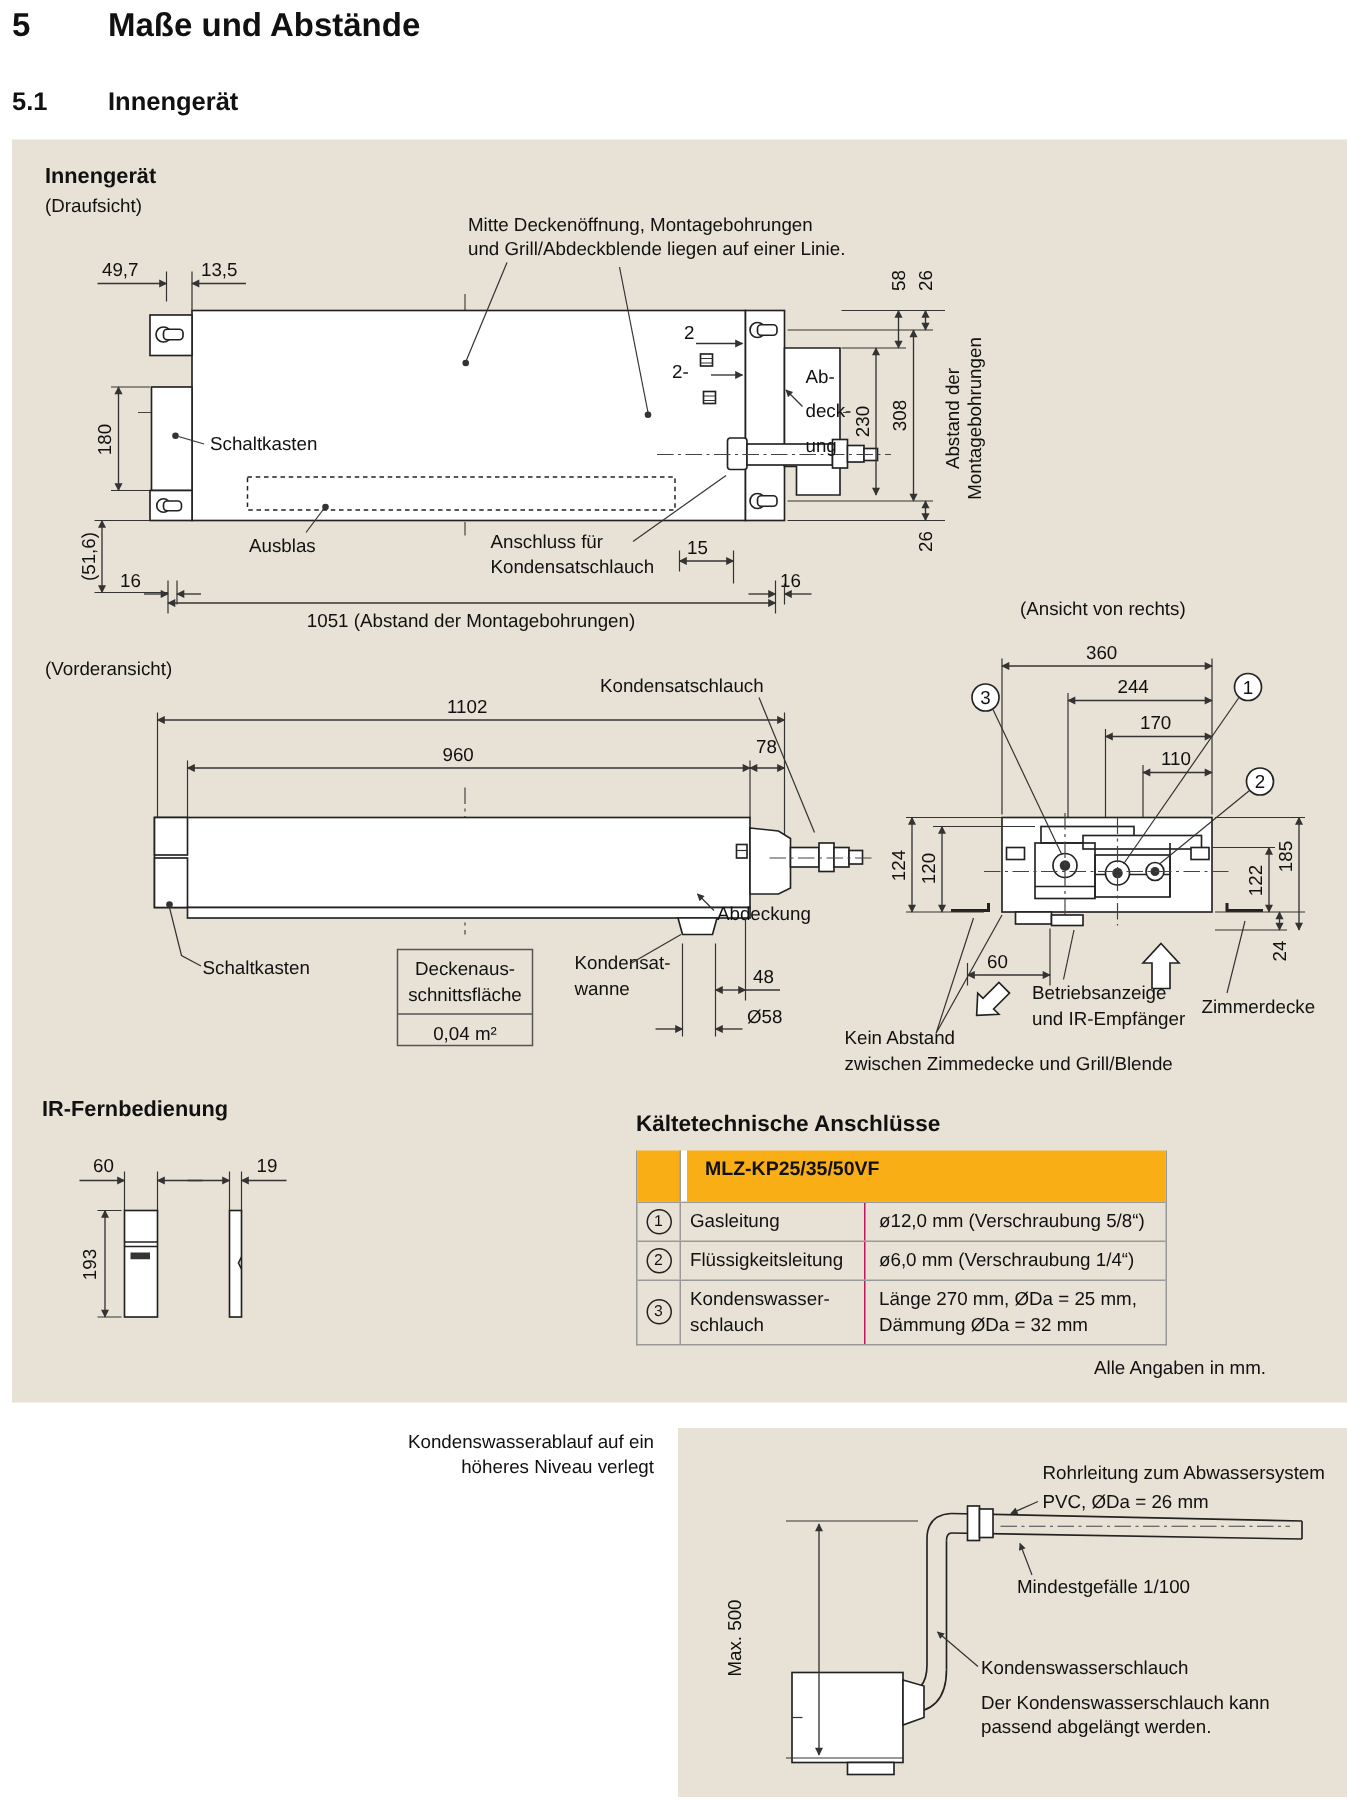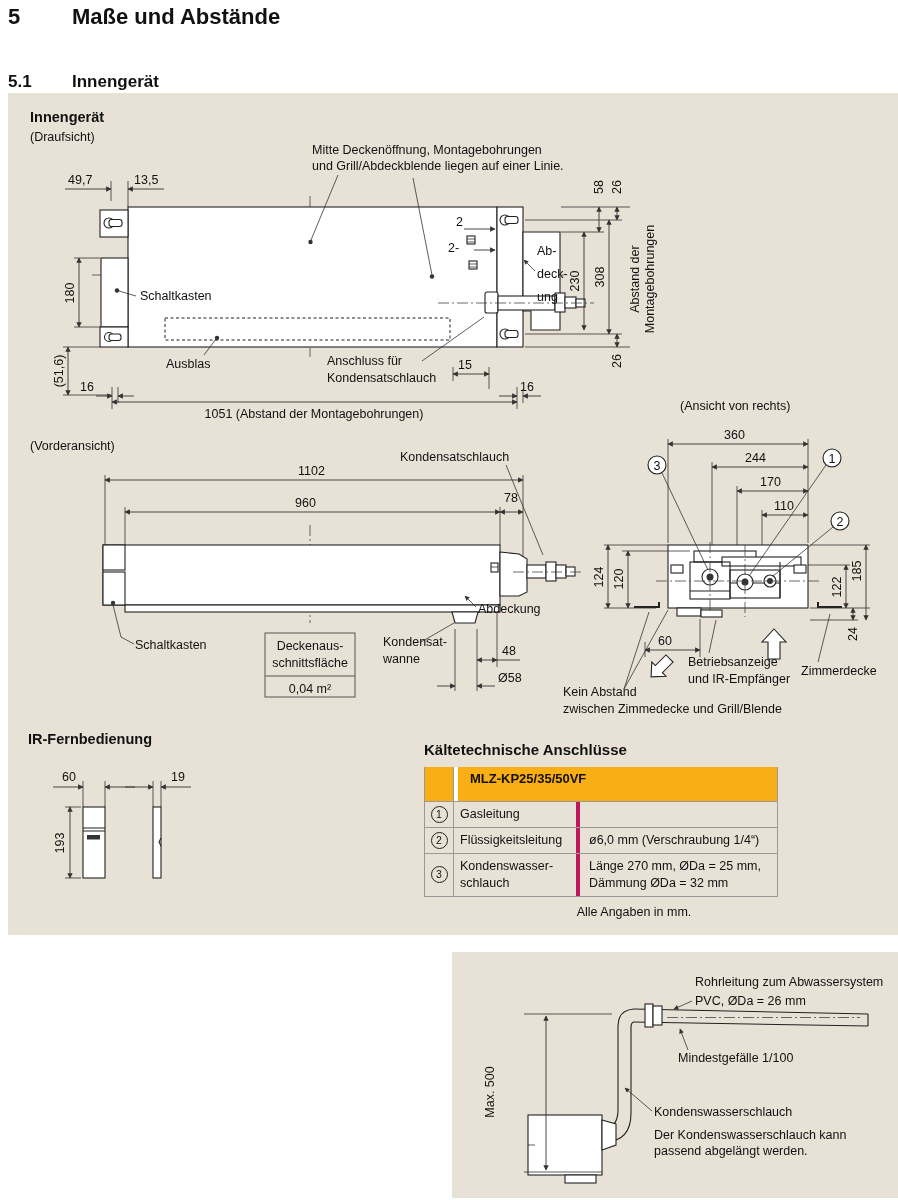--- a/index.html
+++ b/index.html
@@ -1,20 +1,20 @@
 <!DOCTYPE html>
 <html><head>
 <meta charset="utf-8">
 <style>
   html,body{margin:0;padding:0;background:#fff;}
   .page{position:relative;width:898px;height:1200px;background:#fff;overflow:hidden;
         font-family:"Liberation Sans",sans-serif;color:#111;}
   .h1row,.h2row{position:absolute;left:8px;display:flex;font-weight:bold;}
   .h1row{top:4px;font-size:22px;}
-  .h2row{top:72px;font-size:17px;}
+  .h2row{top:58px;font-size:17px;}
   .secnum{width:64px;flex:0 0 64px;}
   .panel{position:absolute;left:8px;top:93px;width:890px;height:842px;background:#e8e2d6;}
   .panel svg{position:absolute;left:0;top:0;}
   
   svg text{font-family:"Liberation Sans",sans-serif;font-size:12.5px;fill:#111;}
   svg text.tb{font-weight:bold;font-size:14.5px;}
   .ln{fill:none;stroke:#222;stroke-width:1.1;}
   .lw{fill:#fff;stroke:#222;stroke-width:1.1;}
   .lt{fill:none;stroke:#333;stroke-width:0.8;}
   .dm{fill:none;stroke:#333;stroke-width:0.9;}
@@ -25,26 +25,26 @@
   
   .tblock{position:absolute;left:416px;top:648px;width:420px;}
   .tbl-title{font-size:15px;font-weight:bold;margin-bottom:9px;}
   .ktable{width:352px;border:1px solid #999;border-top:none;background:transparent;}
   .krow{display:flex;border-top:1px solid #999;}
   .krow.khead{border-top:none;height:34px;}
   .khead .kc1{width:28px;background:#f9ae15;}
   .khead .kgap{width:4px;background:#fff;}
   .khead .kc23{flex:1;background:#f9ae15;font-weight:bold;font-size:13px;padding:4px 0 0 12px;}
   .kc1{width:28px;flex:0 0 28px;display:flex;align-items:center;justify-content:center;border-right:1px solid #999;}
-  .kc2{width:110px;flex:0 0 110px;padding:4px 6px;border-right:4px solid #be185d;font-size:12.5px;white-space:pre-line;line-height:1.35;}
+  .kc2{width:110px;flex:0 0 110px;padding:4px 6px;border-right:1px solid #be185d;font-size:12.5px;white-space:pre-line;line-height:1.35;}
   .kc3{flex:1;padding:4px 9px;font-size:12.5px;white-space:pre-line;line-height:1.35;}
   .circ{width:15px;height:15px;border:1.2px solid #222;border-radius:50%;font-size:10.5px;line-height:1;
         display:flex;align-items:center;justify-content:center;}
   .tbl-note{margin-top:10px;font-size:12.5px;}
-  .tbl-units{margin-top:8px;font-size:12.5px;text-align:center;width:420px;}
+  .tbl-units{margin-top:8px;font-size:12.5px;text-align:right;width:420px;}
   
   .drain-caption{position:absolute;left:240px;top:953px;width:196px;text-align:right;font-size:12.5px;line-height:17px;}
   .drain-box{position:absolute;left:452px;top:952px;width:526px;height:246px;background:#e8e2d6;}
   .drain-box svg{position:absolute;left:0;top:0;}
 </style>
 </head>
 <body>
 
 <div class="page">
 
@@ -334,20 +334,21 @@
           <div class="kgap"></div>
           <div class="kc23">MLZ-KP25/35/50VF</div>
         </div>
         <div class="krow">
           <div class="kc1">
               <span class="circ">
                 <span>1</span>
               </span>
             </div>
           <div class="kc2">Gasleitung</div>
+          <div class="kc3">ø12,0 mm (Verschraubung 5/8“)</div>
         </div>
         <div class="krow">
           <div class="kc1">
               <span class="circ">
                 <span>2</span>
               </span>
             </div>
           <div class="kc2">Flüssigkeitsleitung</div>
           <div class="kc3">ø6,0 mm (Verschraubung 1/4“)</div>
         </div>
@@ -360,20 +361,24 @@
           <div class="kc2">Kondenswasser-
 schlauch</div>
           <div class="kc3">Länge 270 mm, ØDa = 25 mm,
 Dämmung ØDa = 32 mm</div>
         </div>
       </div>
       <div class="tbl-units">Alle Angaben in mm.</div>
     </div>
   </div>
 
+  <div class="drain-caption">
+    <div>Kondenswasserablauf auf ein</div>
+    <div>höheres Niveau verlegt</div>
+  </div>
 
   <div class="drain-box">
     <svg width="446" height="246" viewBox="0 0 446 246">
       <defs>
         <marker id="arr2" viewBox="0 0 10 10" refX="9" refY="5" markerWidth="8.5" markerHeight="6" orient="auto-start-reverse">
           <path d="M0,0 L10,5 L0,10 Z" fill="#333"></path>
         </marker>
       </defs>
       <text x="243" y="34">Rohrleitung zum Abwassersystem</text>
       <text x="243" y="53">PVC, ØDa = 26 mm</text>

